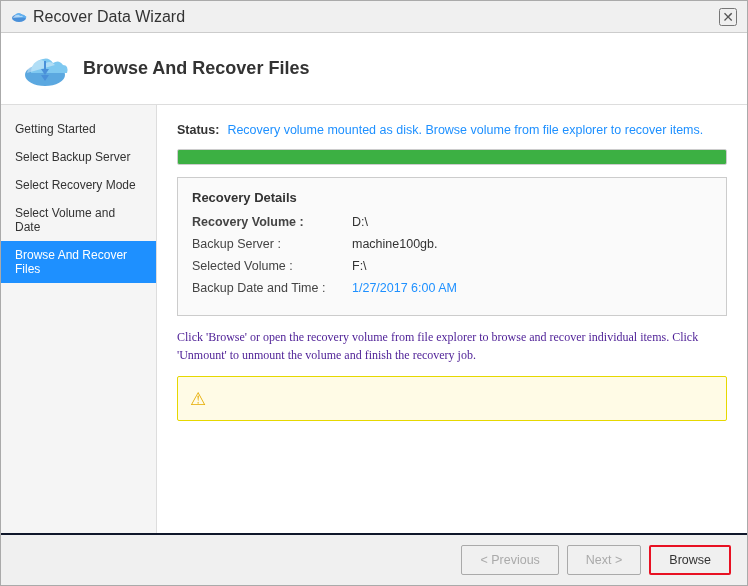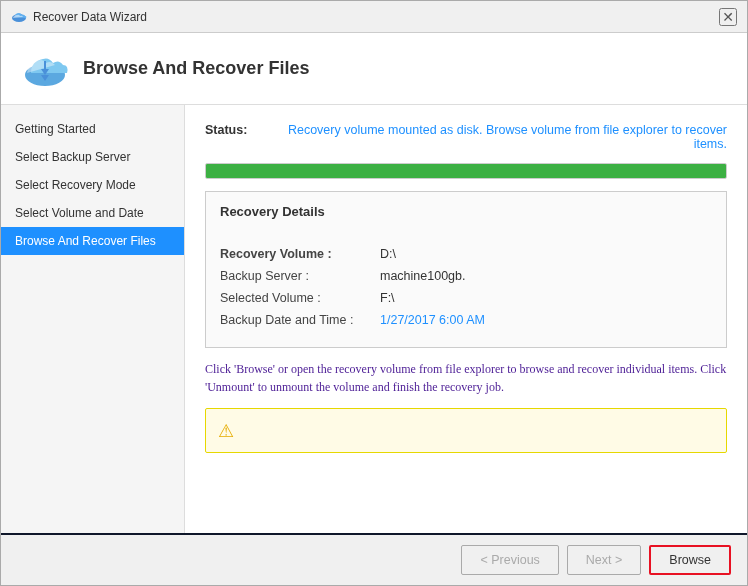--- a/index.html
+++ b/index.html
@@ -1,37 +1,37 @@
 <!DOCTYPE html>
 <html><head>
   <meta charset="utf-8">
   <style>
     * { box-sizing: border-box; margin: 0; padding: 0; }
     body { font-family: 'Segoe UI', Tahoma, Geneva, Verdana, sans-serif; font-size: 13px; background: #f0f0f0; display: flex; align-items: center; justify-content: center; height: 100vh; }
     .window { width: 748px; height: 586px; background: #f5f5f5; border: 1px solid #aaa; box-shadow: 2px 2px 10px rgba(0,0,0,0.3); display: flex; flex-direction: column; }
     .titlebar { background: #f0f0f0; border-bottom: 1px solid #ccc; padding: 6px 10px; display: flex; align-items: center; justify-content: space-between; height: 32px; }
     .titlebar-left { display: flex; align-items: center; gap: 6px; }
     .titlebar-icon { width: 16px; height: 16px; }
-    .titlebar-title { font-size: 12px; color: #333; }
+    .titlebar-title { font-size: 16px; color: #333; }
     .titlebar-close { width: 18px; height: 18px; display: flex; align-items: center; justify-content: center; cursor: pointer; font-size: 14px; color: #555; }
     .header { background: white; padding: 14px 20px; border-bottom: 1px solid #ddd; display: flex; align-items: center; gap: 14px; height: 72px; }
     .header-icon { width: 48px; height: 48px; }
     .header-title { font-size: 18px; font-weight: bold; color: #333; }
     .body { display: flex; flex: 1; overflow: hidden; }
-    .sidebar { width: 184px; background: #f5f5f5; border-right: 1px solid #ddd; padding: 10px 0; }
+    .sidebar { width: 156px; background: #f5f5f5; border-right: 1px solid #ddd; padding: 10px 0; }
     .sidebar-item { padding: 7px 14px; font-size: 12px; color: #333; cursor: pointer; }
     .sidebar-item.active { background: #1e90ff; color: white; }
     .content { flex: 1; padding: 18px 20px; background: white; display: flex; flex-direction: column; gap: 12px; overflow-y: auto; }
     .status-bar { display: flex; align-items: flex-start; gap: 8px; font-size: 12.5px; text-align: right; }
     .status-label { font-weight: bold; color: #333; white-space: nowrap; }
     .status-text { color: #1e90ff; }
     .progress-bar-container { height: 16px; background: #e0e0e0; border: 1px solid #ccc; border-radius: 2px; overflow: hidden; width: 100%; }
     .progress-bar-fill { height: 100%; background: #3cb043; width: 100%; }
     .recovery-details-box { border: 1px solid #ccc; padding: 12px 14px; background: #fafafa; }
-    .recovery-details-title { font-weight: bold; font-size: 13px; color: #333; margin-bottom: 28px; }
+    .recovery-details-title { font-weight: bold; font-size: 13px; color: #333; margin-bottom: 10px; }
     .detail-row { display: flex; align-items: center; margin-bottom: 8px; }
     .detail-label { width: 160px; color: #444; font-size: 12.5px; }
     .detail-label.bold { font-weight: bold; }
     .detail-value { color: #333; font-size: 12.5px; }
     .detail-value.link { color: #1e90ff; }
     .info-text { font-size: 12px; color: #4c1d95; line-height: 1.5; font-family: Liberation Serif, serif; }
     .warning-box { display: flex; align-items: flex-start; gap: 8px; background: #fffbe6; border: 1px solid #e6d800; padding: 10px 12px; border-radius: 2px; }
     .warning-icon { font-size: 18px; color: #e6ac00; margin-top: 1px; flex-shrink: 0; }
     .warning-text { font-size: 12px; color: #333; line-height: 1.5; }
     .footer { background: #f0f0f0; border-top: 2px solid #0f172a; padding: 10px 16px; display: flex; justify-content: flex-end; align-items: center; gap: 8px; height: 52px; }

